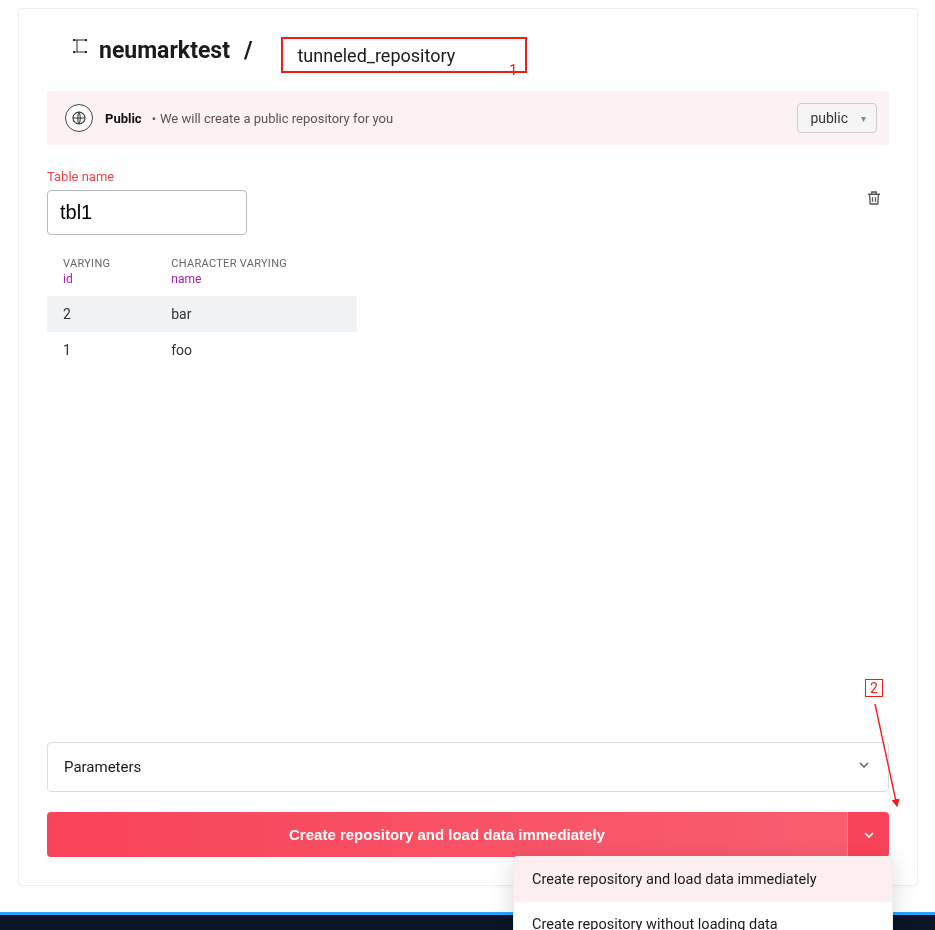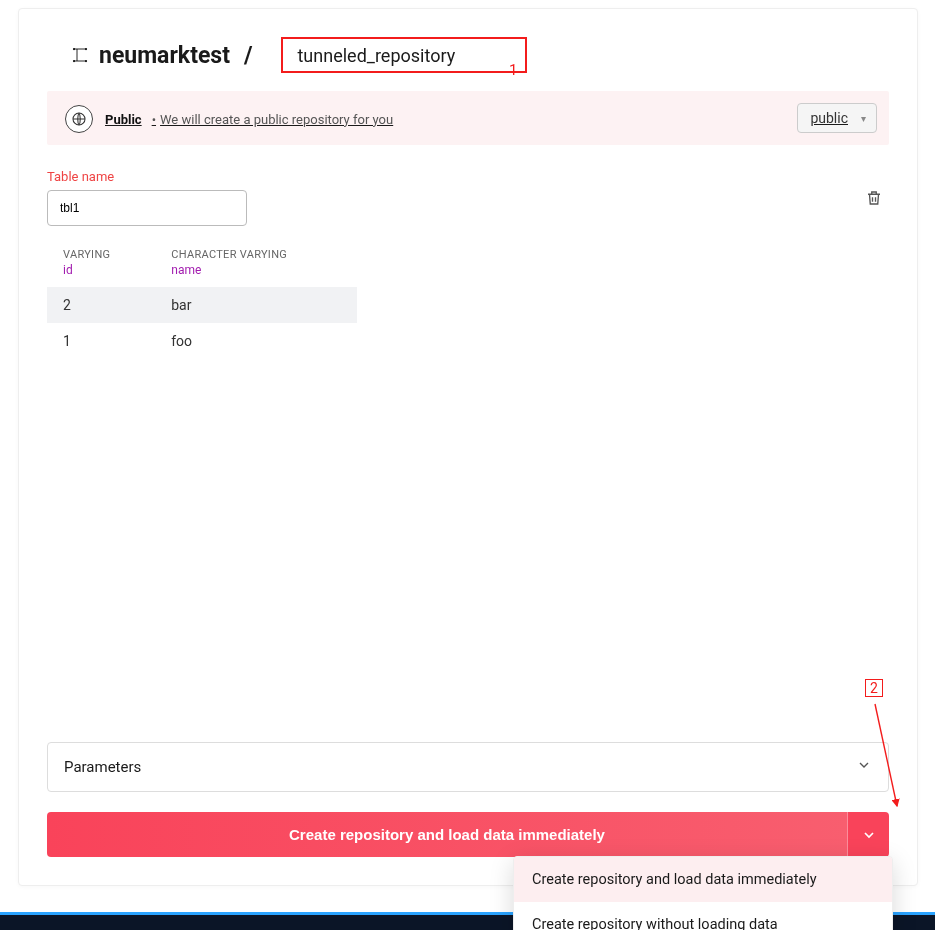--- a/index.html
+++ b/index.html
@@ -18,21 +18,20 @@
       border: 1px solid #eee;
       border-radius: 4px;
       background: #fff;
       box-shadow: 0 1px 4px rgba(0,0,0,0.03);
       padding: 28px;
       display: flex;
       flex-direction: column;
     }
     .header-row {
       display: flex;
-      align-items: center;
       gap: 10px;
       margin-bottom: 18px;
       padding-left: 24px;
     }
     .logo-icon { width: 18px; height: 18px; }
     .namespace {
       font-size: 23px;
       font-weight: 700;
     }
     .slash { font-size: 23px; font-weight: 700; margin: 0 4px; }
@@ -55,27 +54,26 @@
     .annot-1 { left: 490px; top: 52px; }
     .annot-2 { left: 846px; top: 670px; border:1px solid #f31c1c; padding:0 4px; font-size:14px;}
     .arrow-line {
       position: absolute;
       left: 854px; top: 693px;
       width: 30px; height: 110px;
       pointer-events: none;
     }
     .visibility-bar {
       display: flex;
-      align-items: flex-end;
+      align-items: center;
       justify-content: space-between;
       background: #fdf2f3;
       border-radius: 2px;
       padding: 12px 12px 12px 18px;
       margin-bottom: 24px;
-      text-decoration: underline;
     }
     .vis-left { display: flex; align-items: center; gap: 12px; }
     .globe {
       width: 28px; height: 28px;
       border: 1px solid #444;
       border-radius: 50%;
       display: flex; align-items: center; justify-content: center;
       background: #fff;
     }
     .vis-text { font-size: 13px; color: #555; }
@@ -94,21 +92,21 @@
     .vis-select::after {
       content: "▾"; position: absolute; right: 10px; color: #888; font-size: 10px;
     }
     .table-section { display: flex; align-items: flex-start; justify-content: space-between; }
     .table-left { flex: 1; }
     .field-label { font-size: 13px; color: #ef4444; margin-bottom: 6px; }
     .table-name-input {
       border: 1px solid #bbb;
       border-radius: 4px;
       padding: 10px 12px;
-      font-size: 12px;
+      font-size: 20px;
       width: 200px;
       margin-bottom: 20px;
     }
     .trash { color: #555; cursor: pointer; margin-top: 20px; margin-right: 6px; }
     .preview-table {
       border-collapse: collapse;
       font-size: 13px;
       color: #333;
       width: 310px;
     }

